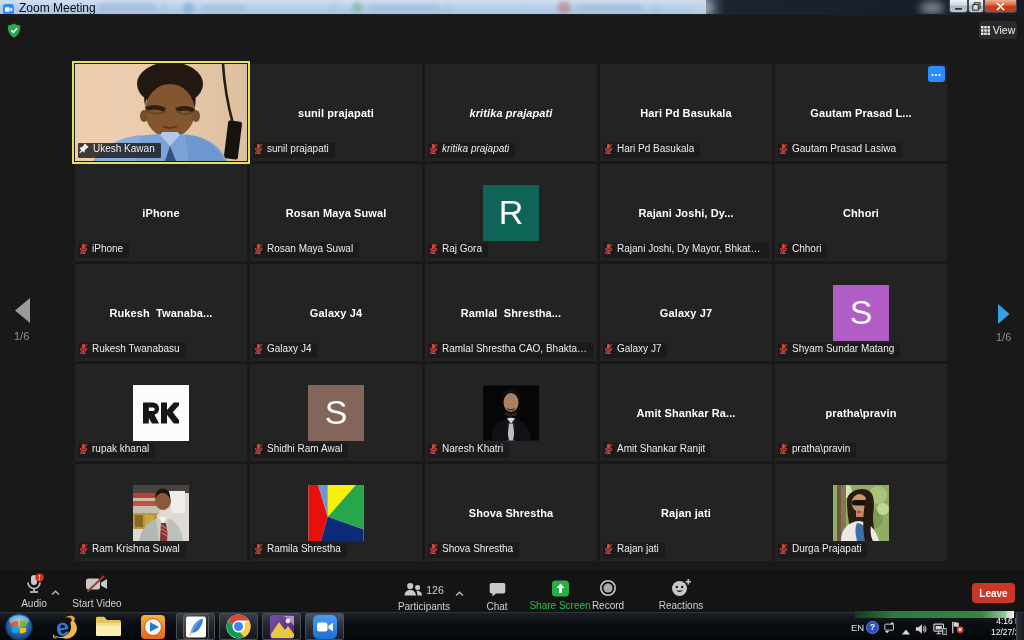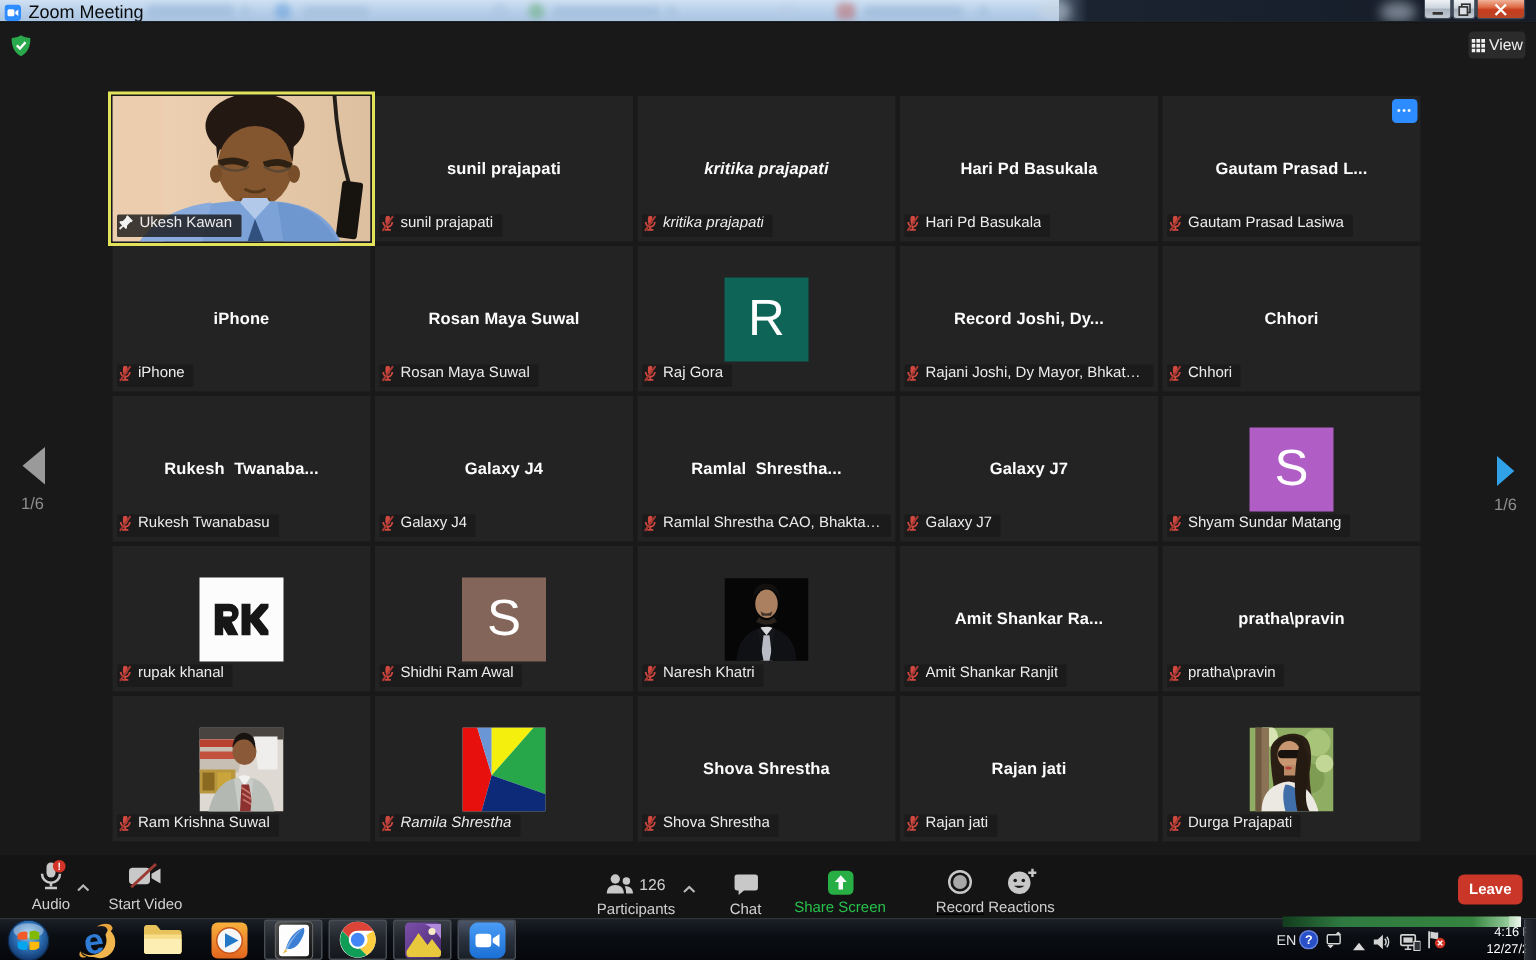--- a/index.html
+++ b/index.html
@@ -253,21 +253,21 @@
             <rect x="3.6" y="0.7" width="3.8" height="7" rx="1.9" fill="#cf4840"></rect>
             <path d="M1.8 5.8a3.7 3.7 0 0 0 7.4 0" fill="none" stroke="#cf4840" stroke-width="1.5"></path>
             <line x1="5.5" y1="9.5" x2="5.5" y2="11.4" stroke="#cf4840" stroke-width="1.5"></line>
             <line x1="3" y1="12.2" x2="8" y2="12.2" stroke="#cf4840" stroke-width="1.6"></line>
             <line x1="1.2" y1="13" x2="9.8" y2="1" stroke="#a83832" stroke-width="1.6"></line>
           </svg>
           <span>Raj Gora</span>
         </div>
       </div>
 <div class="tile" style="left:600px;top:149px;">
-        <div class="cname">Record Joshi, Dy...</div>
+        <div class="cname">Rajani Joshi, Dy...</div>
         <div class="lab">
           <svg class="mic" width="9" height="12" viewBox="0 0 11 14">
             <rect x="3.6" y="0.7" width="3.8" height="7" rx="1.9" fill="#cf4840"></rect>
             <path d="M1.8 5.8a3.7 3.7 0 0 0 7.4 0" fill="none" stroke="#cf4840" stroke-width="1.5"></path>
             <line x1="5.5" y1="9.5" x2="5.5" y2="11.4" stroke="#cf4840" stroke-width="1.5"></line>
             <line x1="3" y1="12.2" x2="8" y2="12.2" stroke="#cf4840" stroke-width="1.6"></line>
             <line x1="1.2" y1="13" x2="9.8" y2="1" stroke="#a83832" stroke-width="1.6"></line>
           </svg>
           <span>Rajani Joshi, Dy Mayor, Bhkatapur ...</span>
         </div>
@@ -458,21 +458,21 @@
           <svg class="mic" width="9" height="12" viewBox="0 0 11 14">
             <rect x="3.6" y="0.7" width="3.8" height="7" rx="1.9" fill="#cf4840"></rect>
             <path d="M1.8 5.8a3.7 3.7 0 0 0 7.4 0" fill="none" stroke="#cf4840" stroke-width="1.5"></path>
             <line x1="5.5" y1="9.5" x2="5.5" y2="11.4" stroke="#cf4840" stroke-width="1.5"></line>
             <line x1="3" y1="12.2" x2="8" y2="12.2" stroke="#cf4840" stroke-width="1.6"></line>
             <line x1="1.2" y1="13" x2="9.8" y2="1" stroke="#a83832" stroke-width="1.6"></line>
           </svg>
           <span>Ram Krishna Suwal</span>
         </div>
       </div>
-<div class="tile" style="left:250px;top:449px;font-style:italic;">
+<div class="tile" style="left:250px;top:449px;">
         <svg class="av" width="57" height="58" viewBox="0 0 57 58">
 <rect width="57" height="58" fill="#f5f5f2"></rect>
 <polygon points="0,0 10,0 20,33 13,58 0,58" fill="#e8100c"></polygon>
 <polygon points="10,0 20,0 20,33" fill="#6b96d6"></polygon>
 <polygon points="20,0 49,0 20,33" fill="#f4ef0c"></polygon>
 <polygon points="49,0 57,0 57,46 20,33" fill="#28a74a"></polygon>
 <polygon points="20,33 57,46 57,58 13,58" fill="#0c2a78"></polygon>
 </svg>
         <div class="lab">
           <svg class="mic" width="9" height="12" viewBox="0 0 11 14">
@@ -608,21 +608,21 @@
         </div>
  <div class="tbi" style="left:527px;width:66px;">
           <div class="ticon" style="margin-top:2px;">
             <svg width="25" height="17" viewBox="0 0 25 17">
               <rect x="4" y="0.5" width="17" height="16" rx="3.5" fill="#27ae44"></rect>
               <path d="M12.5 3.5 L16.5 8 H14 V13 H11 V8 H8.5Z" fill="#fff"></path>
             </svg>
           </div>
           <div class="tlab" style="color:#27c14c;">Share Screen</div>
         </div>
- <div class="tbi" style="left:616px;width:48px;text-decoration:underline;">
+ <div class="tbi" style="left:584px;width:48px;text-decoration:underline;">
           <div class="ticon" style="margin-top:2px;">
             <svg width="18" height="18" viewBox="0 0 18 18">
               <circle cx="9" cy="9" r="7.2" fill="none" stroke="#c8c8c8" stroke-width="1.6"></circle>
               <circle cx="9" cy="9" r="4.6" fill="#a8a8a8"></circle>
             </svg>
           </div>
           <div class="tlab">Record</div>
         </div>
  <div class="tbi" style="left:653px;width:56px;">
           <div class="ticon" style="margin-top:2px;">

